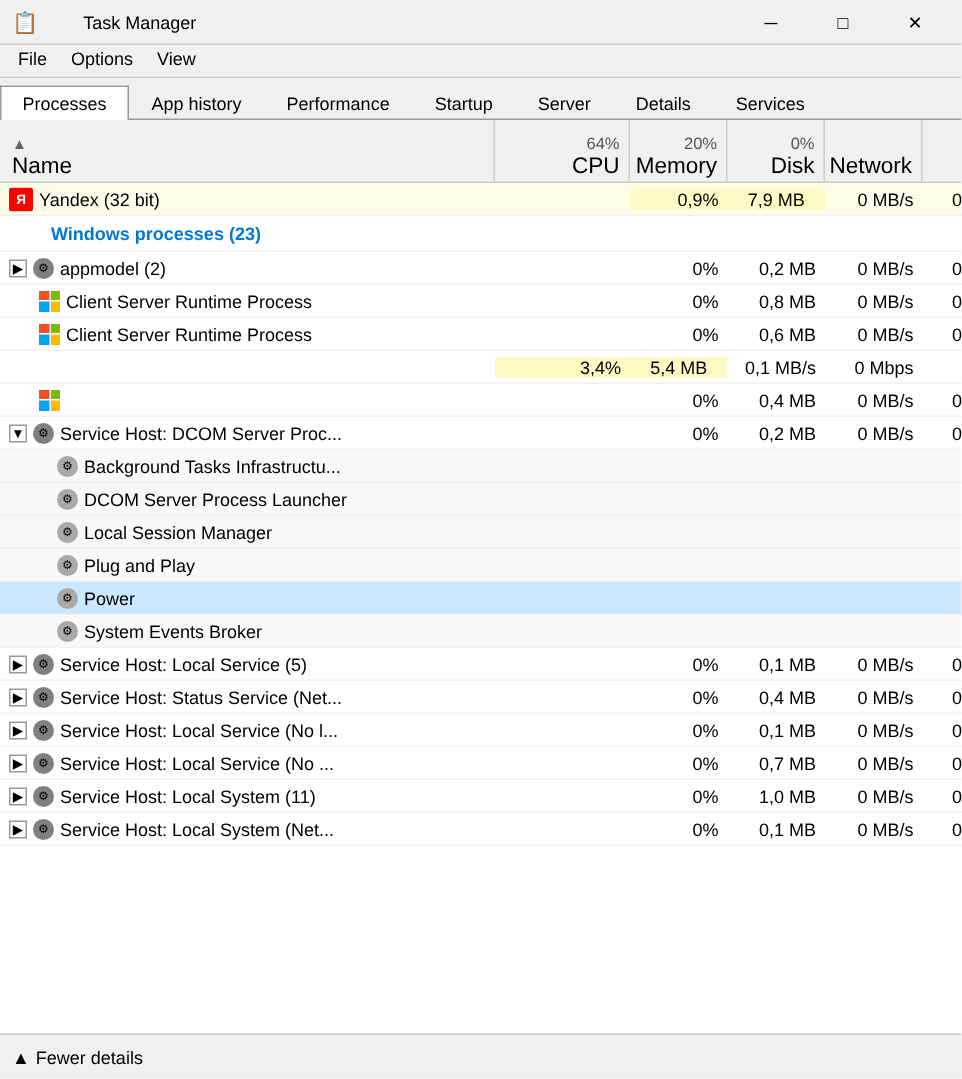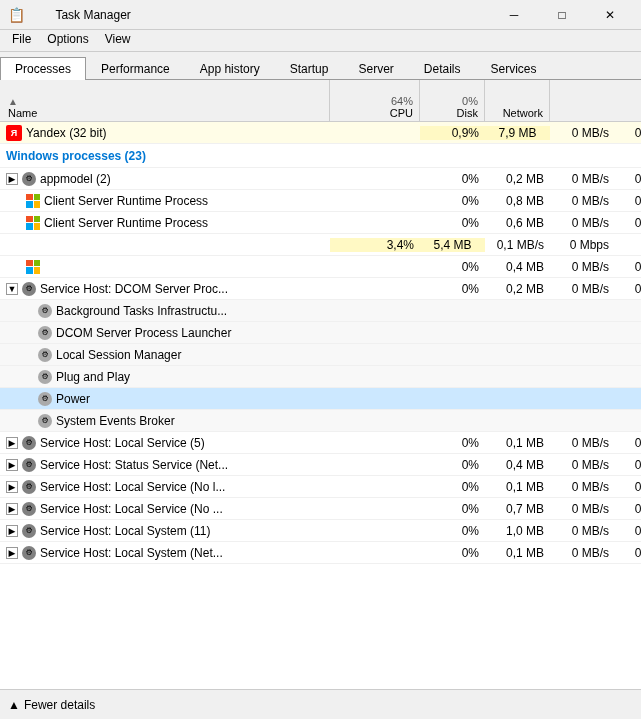--- a/index.html
+++ b/index.html
@@ -83,37 +83,37 @@
       padding: 2px 6px 2px 2px;
       font-size: 11px;
       border-right: 1px solid #ccc;
       cursor: pointer;
     }
     .col-header.name-col {
       align-items: flex-start;
       padding-left: 8px;
     }
     .col-header .percent { font-size: 11px; font-weight: normal; color: #555; }
-    .col-header .col-name { font-size: 11px; }
+    .col-header .col-name { font-size: 15px; }
     .sort-arrow { font-size: 10px; color: #666; }
 
     .table-body {
       overflow-y: auto;
       flex: 1;
     }
 
     .table-row {
       display: grid;
       grid-template-columns: 330px 90px 65px 65px 65px 65px;
       height: 22px;
       align-items: center;
       border-bottom: 1px solid #f0f0f0;
     }
     .table-row.highlighted { background: #fffde7; }
-    .table-row.section-header { background: white; height: 24px; }
+    .table-row.section-header { background: white; height: 24px; padding-left: 28px; }
     .table-row.expanded-child { background: #f8f8f8; }
     .table-row.selected-row { background: #cce8ff; }
 
     .cell {
       padding: 0 6px;
       font-size: 12px;
       white-space: nowrap;
       overflow: hidden;
       text-overflow: ellipsis;
     }
@@ -206,37 +206,41 @@
 </div>
 
 <div class="menu-bar">
   <span class="menu-item">File</span>
   <span class="menu-item">Options</span>
   <span class="menu-item">View</span>
 </div>
 
 <div class="tab-bar">
   <div class="tab active">Processes</div>
+  <div class="tab">App history</div>
   <div class="tab">Performance</div>
-  <div class="tab">App history</div>
   <div class="tab">Startup</div>
   <div class="tab">Server</div>
   <div class="tab">Details</div>
   <div class="tab">Services</div>
 </div>
 
 <div class="main-content">
   <div class="table-header">
     <div class="col-header name-col">
       <span class="sort-arrow">▲</span>
       <span class="col-name">Name</span>
     </div>
     <div class="col-header">
       <span class="percent">64%</span>
       <span class="col-name">CPU</span>
+    </div>
+    <div class="col-header">
+      <span class="percent">20%</span>
+      <span class="col-name">Memory</span>
     </div>
     <div class="col-header">
       <span class="percent">0%</span>
       <span class="col-name">Disk</span>
     </div>
     <div class="col-header">
 
       <span class="col-name">Network</span>
     </div>
   </div>

